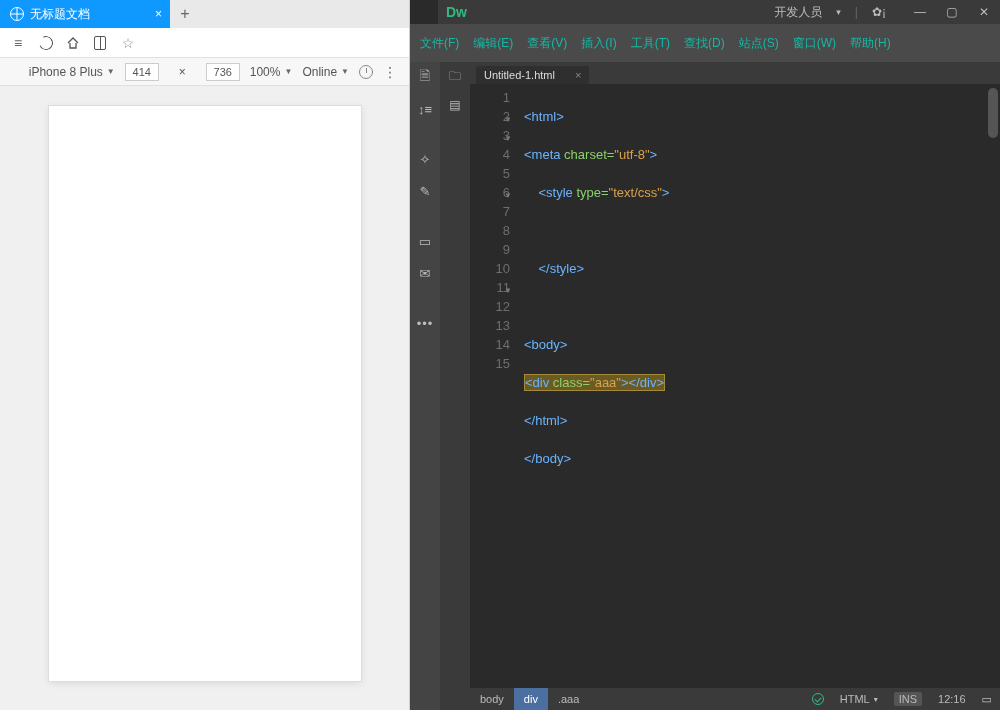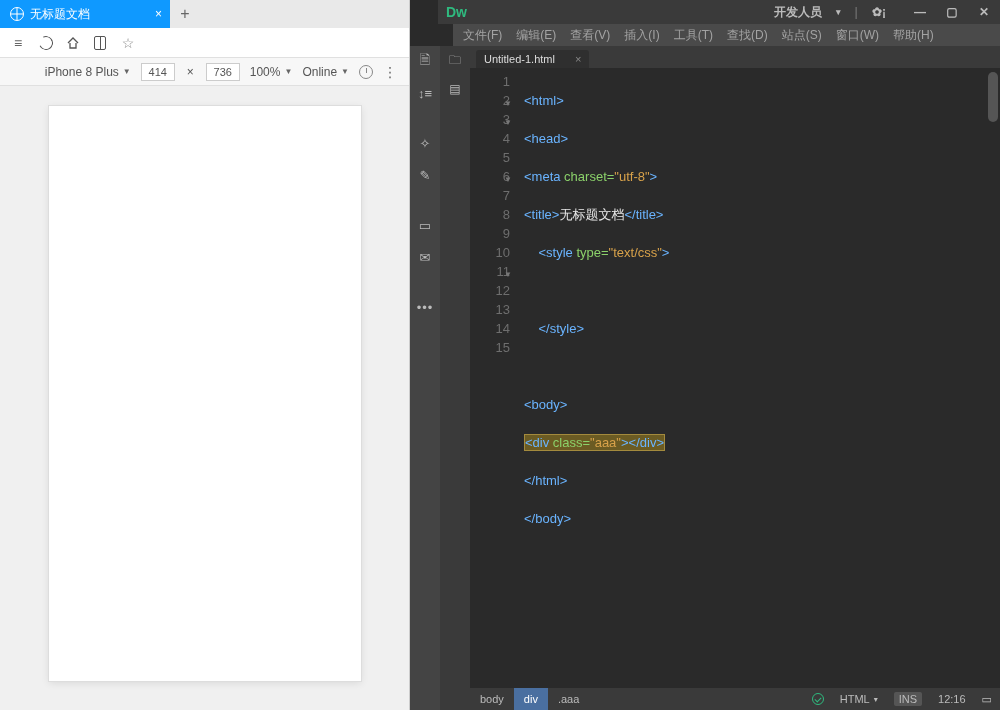--- a/index.html
+++ b/index.html
@@ -22,34 +22,34 @@
 .addrbar .home{width:14px;height:14px;position:relative;}
 .addrbar .home svg{display:block;}
 .addrbar .book{width:12px;height:14px;border:1.5px solid #555;border-radius:2px;position:relative;}
 .addrbar .book:after{content:"";position:absolute;left:50%;top:0;bottom:0;width:1px;background:#555;}
 .addrbar .star{color:#888;}
 .addrbar .url{flex:1;white-space:nowrap;overflow:hidden;color:#333;font-size:12px;}
 .devbar { height:28px; display:flex; align-items:center; justify-content:flex-end; gap:10px; padding:0 12px; font-size:12px; color:#555; background:#f7f7f7; border-bottom:1px solid #e0e0e0;}
 .devbar .device{display:flex;align-items:center;gap:4px;}
 .devbar .drop{font-size:8px;color:#666;}
 .devbar .dims input{width:34px;height:18px;border:1px solid #ccc;text-align:center;font-size:11px;color:#555;background:#fff;}
-.devbar .dims{display:flex;align-items:center;gap:12px;}
+.devbar .dims{display:flex;align-items:center;gap:20px;}
 .devbar .throttle-icon{width:14px;height:14px;border:1.5px solid #888;border-radius:50%;position:relative;}
 .devbar .throttle-icon:after{content:"";position:absolute;left:50%;top:2px;width:1px;height:5px;background:#888;}
 .devbar .dots{font-size:14px;color:#666;cursor:pointer;}
 .preview { flex:1; background:#f0f0f0; display:flex; justify-content:center; padding-top:20px;}
 .device-frame{width:312px;height:575px;background:#fff;box-shadow:0 0 0 1px #ddd, 0 2px 8px rgba(0,0,0,0.1);}
 
 
 .dw { flex:1; height:710px; background:#2a2a2a; display:flex; flex-direction:column; color:#ccc; font-size:12px;}
 .dw-title{height:24px;background:#3a3a3a;display:flex;align-items:center;padding:0 8px;color:#2fba7f;font-weight:bold;font-size:14px;position:relative;margin-left:28px;}
-.dw-title .right{position:absolute;right:6px;display:flex;align-items:center;gap:14px;color:#bbb;font-size:12px;font-weight:bold;justify-content:flex-end;}
+.dw-title .right{position:absolute;right:6px;display:flex;align-items:center;gap:14px;color:#bbb;font-size:12px;font-weight:normal;justify-content:flex-end;}
 .dw-title .winbtns{display:flex;gap:12px;margin-left:10px;}
 .dw-title .winbtns span{width:20px;text-align:center;cursor:pointer;}
-.dw-menu{height:22px;background:#4a4a4a;display:flex;align-items:center;gap:14px;padding:0 10px;color:#a3a3a3;font-size:12px;margin-left:43px;}
+.dw-menu{height:38px;background:#4a4a4a;display:flex;align-items:center;gap:14px;padding:0 10px;color:#14b8a6;font-size:12px;}
 .dw-menu span{cursor:pointer;}
 .dw-body{flex:1;display:flex;min-height:0;}
 .vtoolbar{width:30px;background:#444;display:flex;flex-direction:column;align-items:center;padding-top:6px;gap:14px;color:#bbb;}
 .vtoolbar .vicon{width:18px;height:18px;display:flex;align-items:center;justify-content:center;cursor:pointer;font-size:13px;}
 .vtoolbar .dots3{letter-spacing:1px;}
 .vtoolbar2{width:30px;background:#3a3a3a;display:flex;flex-direction:column;align-items:center;padding-top:6px;gap:10px;color:#bbb;}
 .vtoolbar2 .vicon{width:18px;height:18px;display:flex;align-items:center;justify-content:center;cursor:pointer;font-size:12px;}
 .editor-col{flex:1;display:flex;flex-direction:column;min-width:0;}
 .filetab-row{height:22px;background:#3a3a3a;display:flex;align-items:flex-end;padding-left:6px;}
 .filetab{background:#2f2f2f;color:#ddd;font-size:11px;padding:3px 8px;display:flex;align-items:center;gap:20px;border-top-left-radius:3px;border-top-right-radius:3px;}
@@ -190,23 +190,21 @@
             <div class="ln">9</div>
             <div class="ln">10</div>
             <div class="ln">11<span class="fold">▼</span></div>
             <div class="ln">12</div>
             <div class="ln">13</div>
             <div class="ln">14</div>
             <div class="ln">15</div>
           </div>
           <div class="code">
 <div class="row"><span class="c-tag">&lt;html&gt;</span></div>
-<div class="row"><span class="c-tag">&lt;head&gt;</span></div>
 <div class="row"><span class="c-tag">&lt;meta </span><span class="c-attr">charset=</span><span class="c-val">"utf-8"</span><span class="c-tag">&gt;</span></div>
-<div class="row"><span class="c-tag">&lt;title&gt;</span><span class="c-txt">无标题文档</span><span class="c-tag">&lt;/title&gt;</span></div>
 <div class="row">    <span class="c-tag">&lt;style </span><span class="c-attr">type=</span><span class="c-val">"text/css"</span><span class="c-tag">&gt;</span></div>
 <div class="row"></div>
 <div class="row">    <span class="c-tag">&lt;/style&gt;</span></div>
 <div class="row"></div>
 <div class="row"><span class="c-tag">&lt;body&gt;</span></div>
 <div class="row"><span class="c-hl"><span class="c-tag">&lt;div </span><span class="c-attr">class=</span><span class="c-val">"aaa"</span><span class="c-tag">&gt;&lt;/div&gt;</span></span></div>
 <div class="row"><span class="c-tag">&lt;/html&gt;</span></div>
 <div class="row"><span class="c-tag">&lt;/body&gt;</span></div>
 <div class="row"></div>
           </div>

